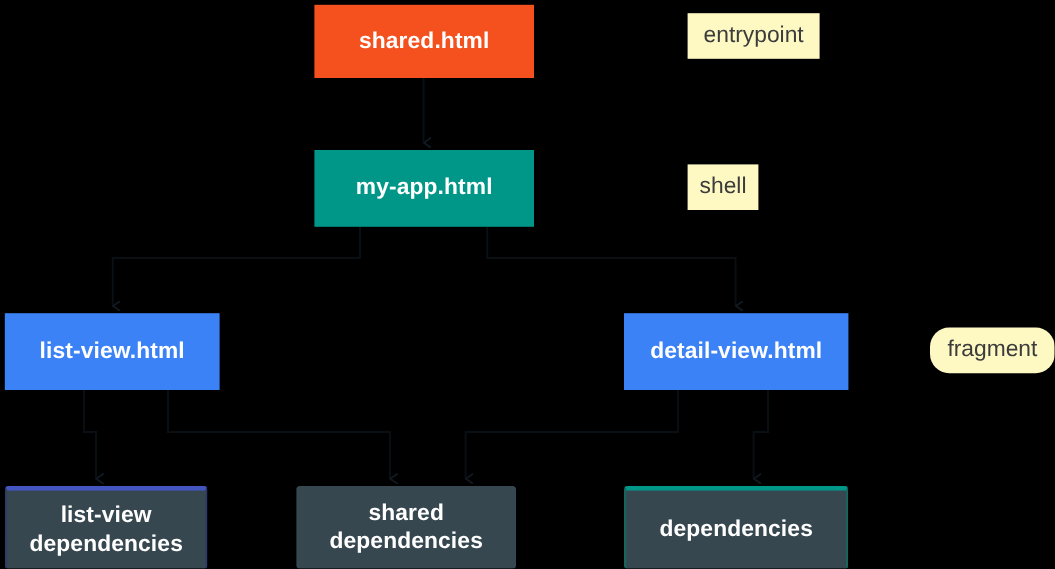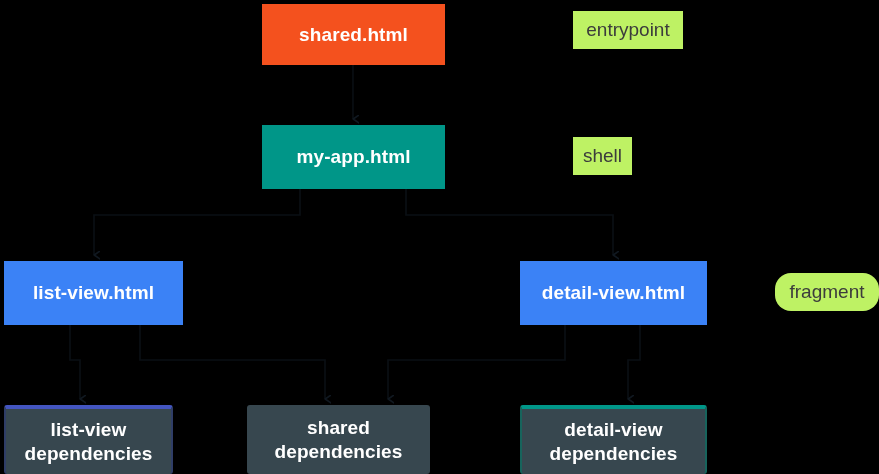--- a/index.html
+++ b/index.html
@@ -69,21 +69,21 @@
     border-top: 4px solid #009688;
     border-left: 2px solid #17645c;
     border-right: 2px solid #17645c;
   }
 
   
   .tag {
     position: absolute;
     z-index: 2;
     box-sizing: border-box;
-    background: #bef264;
+    background: #fef9c3;
     color: #3c3c3c;
     font-size: 19px;
     font-weight: normal;
     display: flex;
     align-items: center;
     justify-content: center;
     white-space: nowrap;
     padding: 0 10px;
   }
 </style>
@@ -154,18 +154,17 @@
 
   <div class="node deps" style="left:247px; top:405px; width:183px; height:69px;">
     <div>
       <span class="label">shared</span>
       <span class="label">dependencies</span>
     </div>
   </div>
 
   <div class="node deps accent-teal" style="left:520px; top:405px; width:187px; height:69px;">
     <div>
-      <span class="label">detail-view</span>
       <span class="label">dependencies</span>
     </div>
   </div>
 
 </div>
 
 </body></html>

